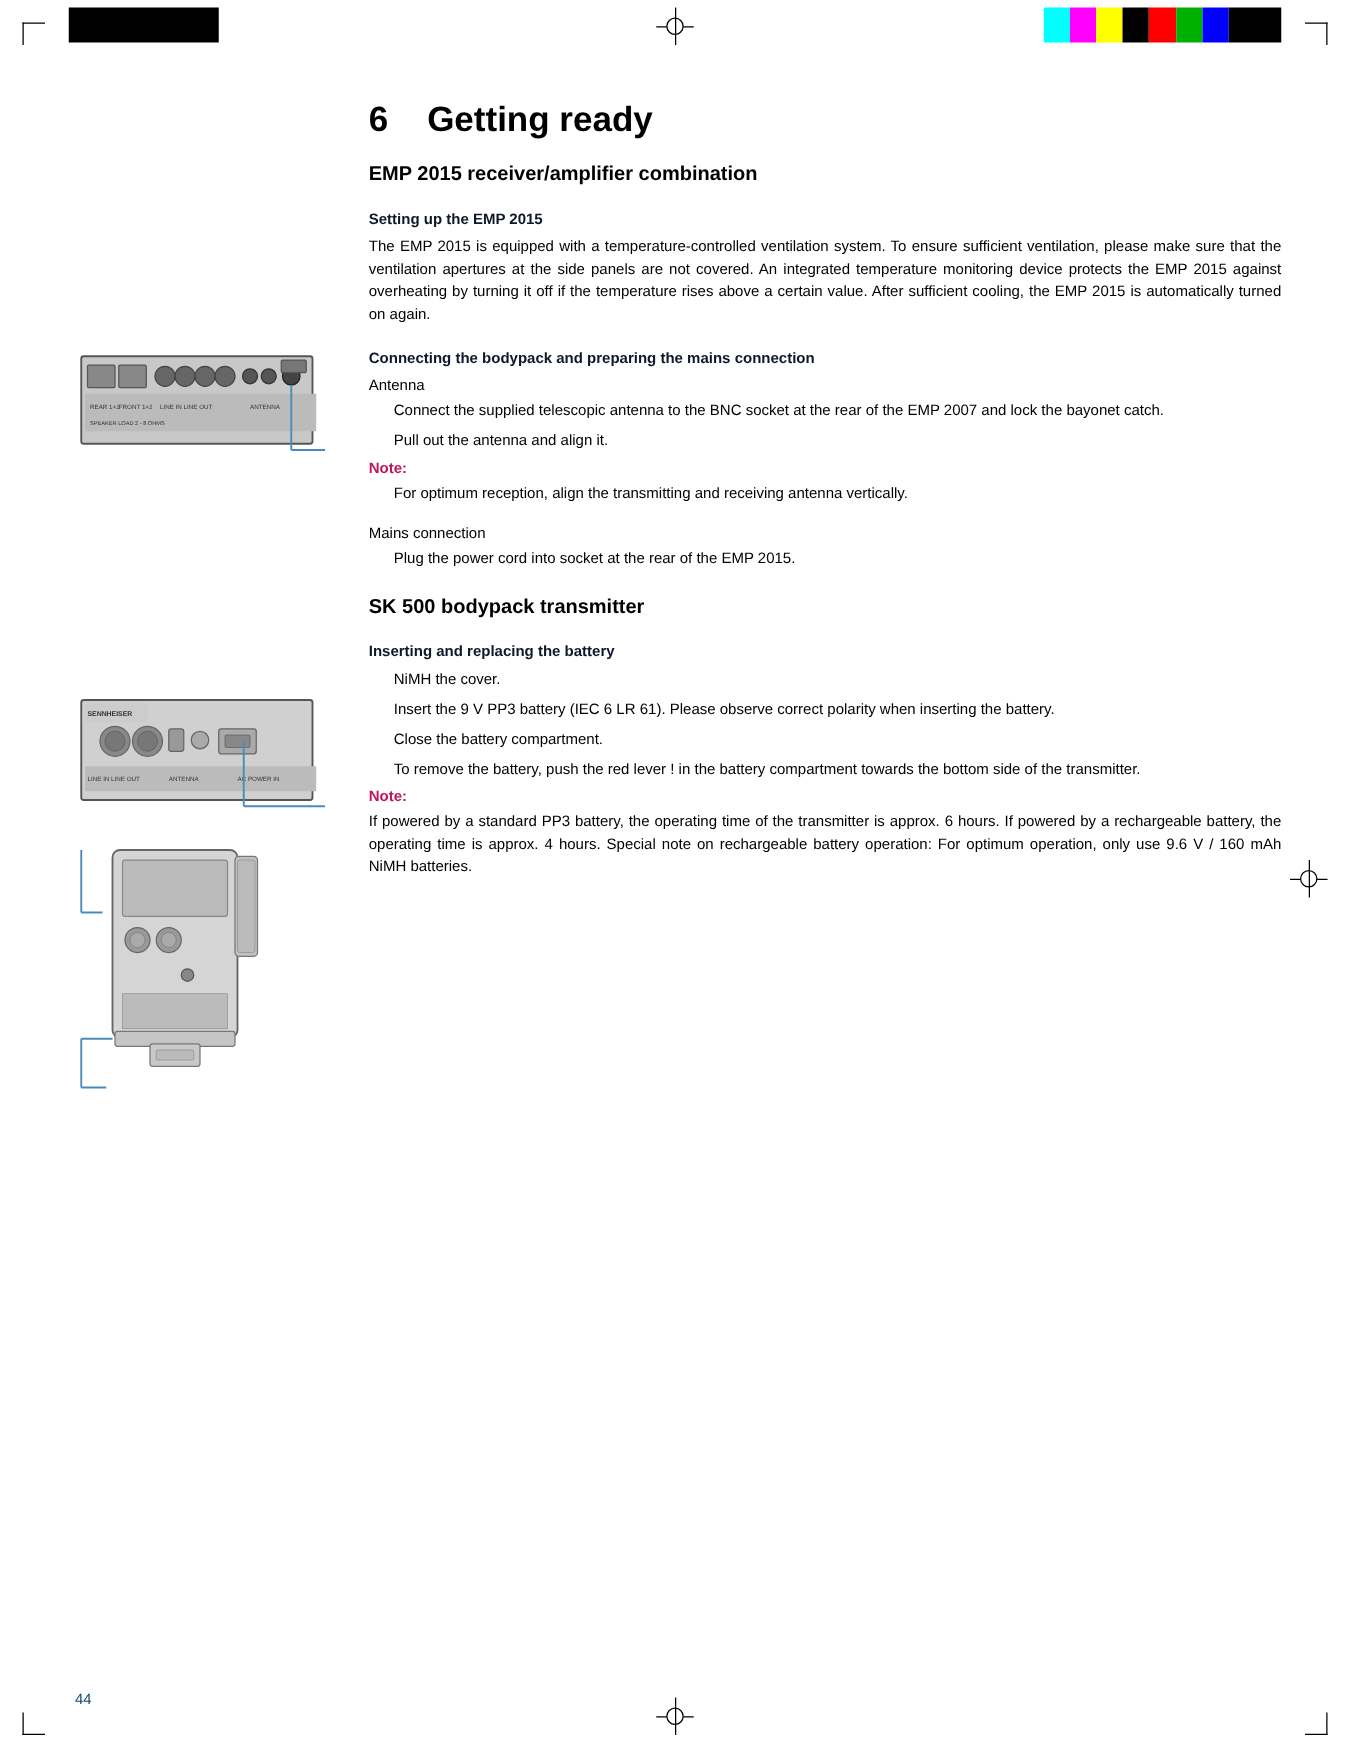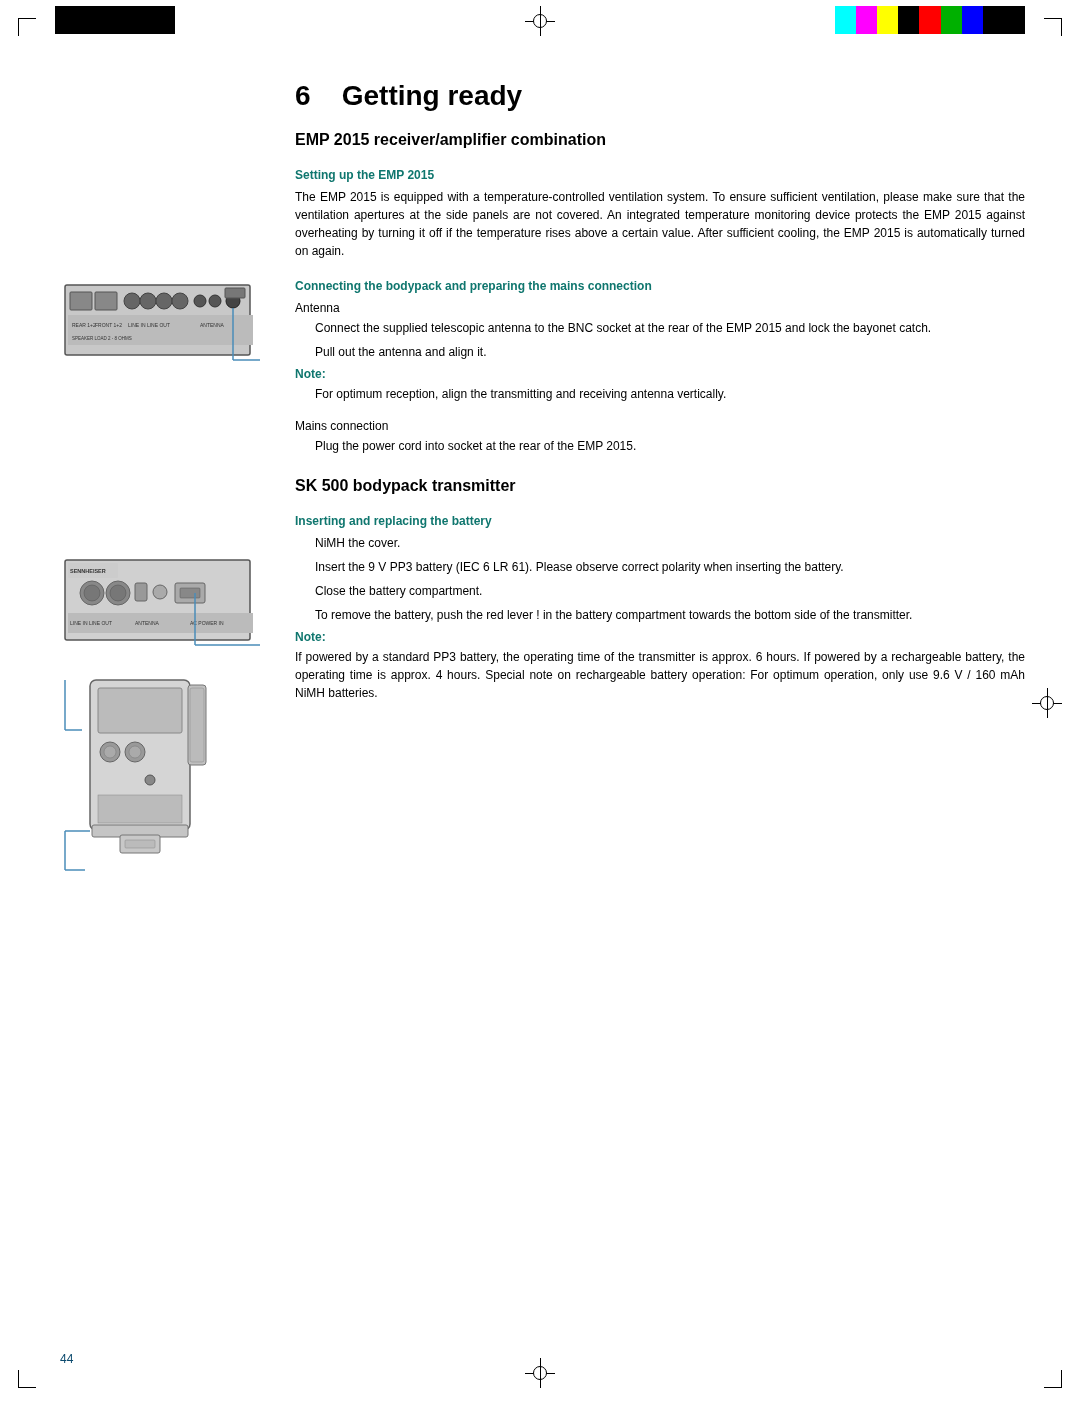--- a/index.html
+++ b/index.html
@@ -223,31 +223,31 @@
       font-family: Arial, sans-serif;
       margin-bottom: 10px;
       color: #000;
       margin-top: 19px;
     }
 
     
     .subsection-heading {
       font-size: 12px;
       font-weight: bold;
-      color: #0f766e;
+      color: #0f172a;
       font-family: Arial, sans-serif;
       margin-bottom: 6px;
       margin-top: 19px;
     }
 
     
     .note-heading {
       font-size: 12px;
       font-weight: bold;
-      color: #0f766e;
+      color: #be185d;
       font-family: Arial, sans-serif;
       margin-bottom: 4px;
       margin-top: 1px;
     }
 
     
     .body-text {
       font-size: 12px;
       font-family: Arial, sans-serif;
       line-height: 1.5;
@@ -432,21 +432,21 @@
     <h2 class="section-heading">EMP 2015 receiver/amplifier combination</h2>
 
     <div class="subsection-heading">Setting up the EMP 2015</div>
 
     <p class="body-text">The EMP 2015 is equipped with a temperature-controlled ventilation system. To ensure sufficient ventilation, please make sure that the ventilation apertures at the side panels are not covered. An integrated temperature monitoring device protects the EMP 2015 against overheating by turning it off if the temperature rises above a certain value. After sufficient cooling, the EMP 2015 is automatically turned on again.</p>
 
     <div class="subsection-heading">Connecting the bodypack and preparing the mains connection</div>
 
     <div class="sub-label">Antenna</div>
 
-    <p class="body-text-indent">Connect the supplied telescopic antenna to the BNC socket     at the rear of the EMP 2015 and lock the bayonet catch.</p>
+    <p class="body-text-indent">Connect the supplied telescopic antenna to the BNC socket     at the rear of the EMP 2007 and lock the bayonet catch.</p>
 
     <p class="body-text-indent">Pull out the antenna and align it.</p>
 
     <div class="note-heading">Note:</div>
 
     <p class="body-text-indent">For optimum reception, align the transmitting and receiving antenna vertically.</p>
 
     <div class="sub-label" style="margin-top: 16px;">Mains connection</div>
 
     <p class="body-text-indent">Plug the power cord into socket     at the rear of the EMP 2015.</p>

